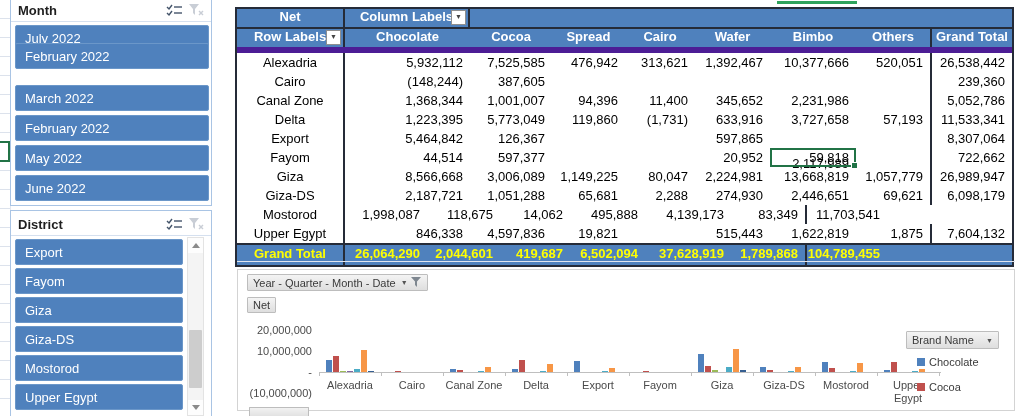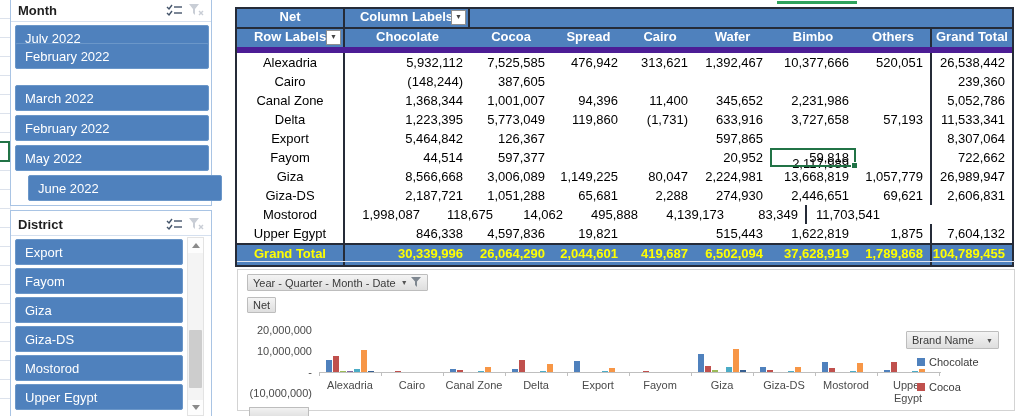--- a/index.html
+++ b/index.html
@@ -102,21 +102,21 @@
           </g>
         </svg>
     </span>
   </div>
   <div id="month-items">
       <div class="slicer-item" style="top: 28px; width: 194px;">July 2022</div>
       <div class="slicer-item" style="top: 46px; width: 194px;">February 2022</div>
       <div class="slicer-item" style="top: 88px; width: 194px;">March 2022</div>
       <div class="slicer-item" style="top: 118px; width: 194px;">February 2022</div>
       <div class="slicer-item" style="top: 148px; width: 194px;">May 2022</div>
-      <div class="slicer-item" style="top: 178px; width: 194px; margin-left: 13px;">June 2022</div>
+      <div class="slicer-item" style="top: 178px; width: 194px;">June 2022</div>
     </div>
 </div>
 
 <div class="slicer" style="left:10px;top:210px;width:202px;height:207px;">
   <div class="slicer-head">
     <span class="slicer-title">District</span>
     <span class="slicer-iconbtn">
       <svg width="17" height="13" viewBox="0 0 17 13">
           <g stroke="#44546a" stroke-width="1.4" fill="none">
         <path d="M1 3 L3 5 L6 1"></path>
@@ -255,21 +255,21 @@
       </div>
       <div class="pt-row pt-datarow">
         <div class="pt-cell pt-label" style="width: 108px;">Giza-DS</div>
         <div class="pt-cell" style="width: 125px;">2,187,721</div>
         <div class="pt-cell" style="width: 82px;">1,051,288</div>
         <div class="pt-cell" style="width: 73px;">65,681</div>
         <div class="pt-cell" style="width: 70px;">2,288</div>
         <div class="pt-cell" style="width: 75px;">274,930</div>
         <div class="pt-cell" style="width: 86px;">2,446,651</div>
         <div class="pt-cell" style="width: 74px;">69,621</div>
-        <div class="pt-cell pt-gtcol" style="width: 82px;">2,606,831</div>
+        <div class="pt-cell pt-gtcol" style="width: 82px;">6,098,179</div>
       </div>
       <div class="pt-row pt-datarow">
         <div class="pt-cell pt-label" style="width: 108px;">Mostorod</div>
         <div class="pt-cell" style="width: 82px;">1,998,087</div>
         <div class="pt-cell" style="width: 73px;">118,675</div>
         <div class="pt-cell" style="width: 70px;">14,062</div>
         <div class="pt-cell" style="width: 75px;">495,888</div>
         <div class="pt-cell" style="width: 86px;">4,139,173</div>
         <div class="pt-cell" style="width: 74px;">83,349</div>
         <div class="pt-cell pt-gtcol" style="width: 82px;">11,703,541</div>
@@ -281,21 +281,20 @@
         <div class="pt-cell" style="width: 73px;">19,821</div>
         <div class="pt-cell" style="width: 70px;"></div>
         <div class="pt-cell" style="width: 75px;">515,443</div>
         <div class="pt-cell" style="width: 86px;">1,622,819</div>
         <div class="pt-cell" style="width: 74px;">1,875</div>
         <div class="pt-cell pt-gtcol" style="width: 82px;">7,604,132</div>
       </div>
     </div>
   <div class="pt-row pt-gtrow" id="pt-gt">
       <div class="pt-cell pt-label" style="width: 108px;">Grand Total</div>
-      <div class="pt-cell" style="width: 125px;">30,339,996</div>
       <div class="pt-cell" style="width: 82px;">26,064,290</div>
       <div class="pt-cell" style="width: 73px;">2,044,601</div>
       <div class="pt-cell" style="width: 70px;">419,687</div>
       <div class="pt-cell" style="width: 75px;">6,502,094</div>
       <div class="pt-cell" style="width: 86px;">37,628,919</div>
       <div class="pt-cell" style="width: 74px;">1,789,868</div>
       <div class="pt-cell pt-gtcol" style="width: 82px;">104,789,455</div>
     </div>
 </div>
 <div class="col-sel-indicator"></div>

